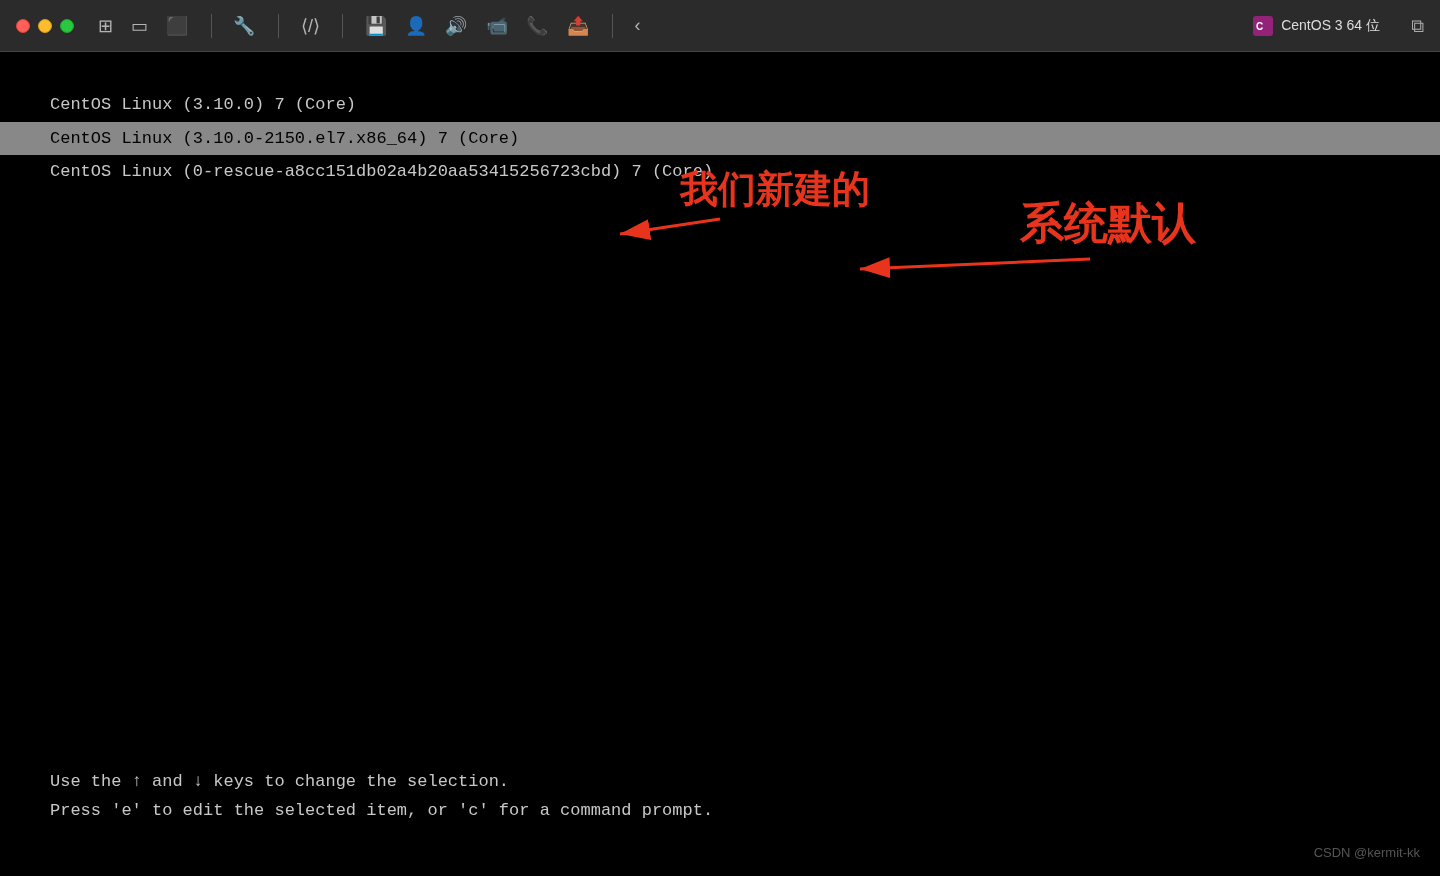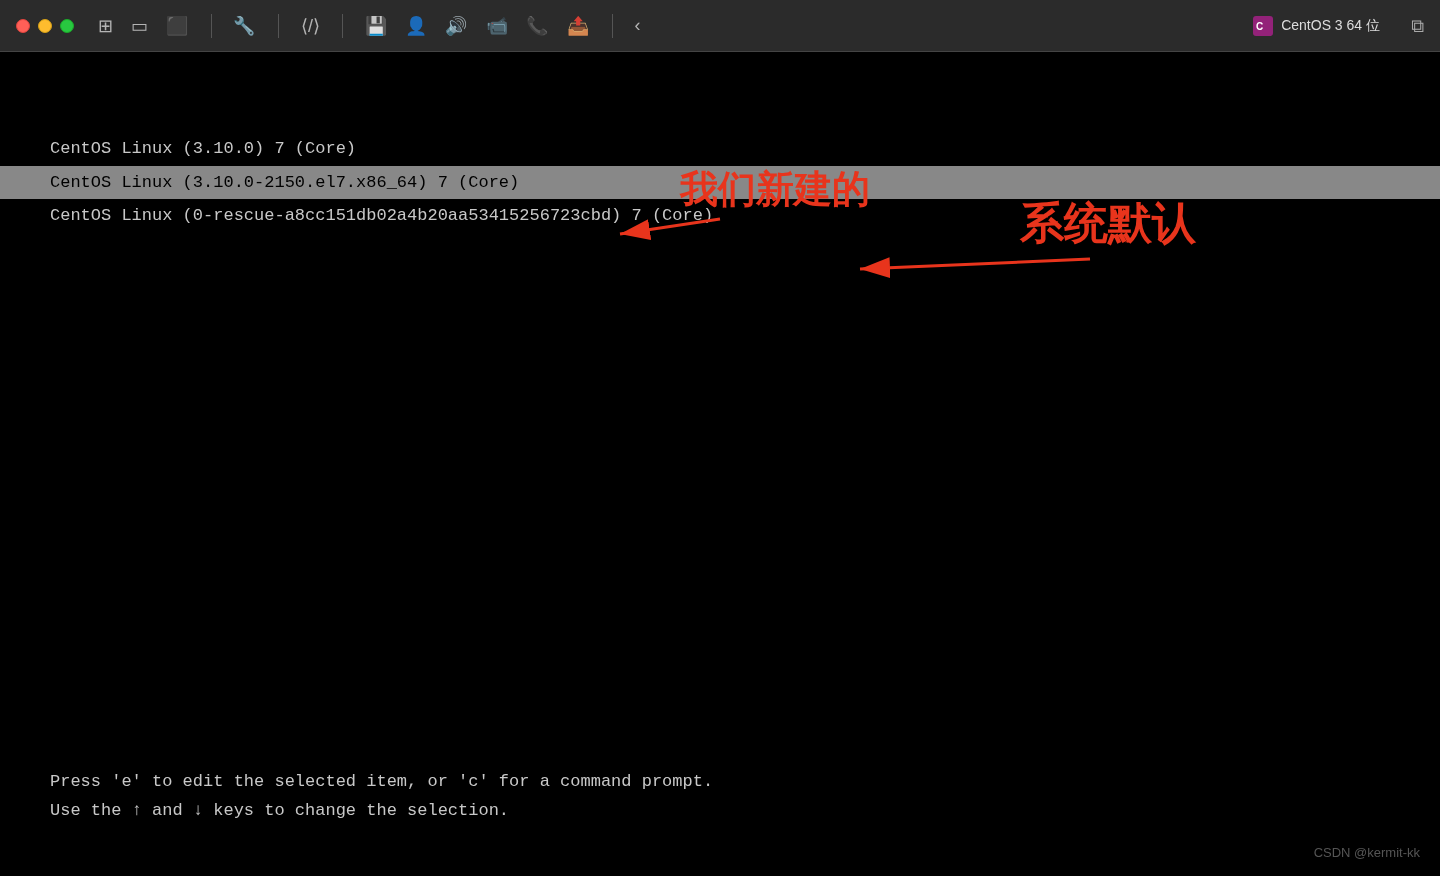--- a/index.html
+++ b/index.html
@@ -99,21 +99,21 @@
 
     .terminal-content {
       padding: 20px 0 20px 0;
       font-family: "Courier New", "Lucida Console", monospace;
       font-size: 17px;
       color: #c8c8c8;
       line-height: 1.5;
     }
 
     .boot-menu {
-      margin-top: 60px;
+      margin-top: 16px;
     }
 
     .boot-item {
       padding: 4px 50px;
       display: block;
       white-space: nowrap;
     }
 
     .boot-item.selected {
       background: #888;
@@ -222,22 +222,22 @@
 <div class="terminal">
   <div class="terminal-content">
     <div class="boot-menu">
       <span class="boot-item">CentOS Linux (3.10.0) 7 (Core)</span>
       <span class="boot-item selected">CentOS Linux (3.10.0-2150.el7.x86_64) 7 (Core)</span>
       <span class="boot-item">CentOS Linux (0-rescue-a8cc151db02a4b20aa53415256723cbd) 7 (Core)</span>
     </div>
   </div>
 
   <div class="boot-instructions">
+    <div>Use the ↑ and ↓ keys to change the selection.</div>
     <div>Press 'e' to edit the selected item, or 'c' for a command prompt.</div>
-    <div>Use the ↑ and ↓ keys to change the selection.</div>
   </div>
 
   <div class="watermark">CSDN @kermit-kk</div>
 
   <div class="annotation-layer">
     <span class="annotation-text-1">我们新建的</span>
     <span class="annotation-text-2">系统默认</span>
 
     <svg class="arrow-svg" xmlns="http://www.w3.org/2000/svg">
 

